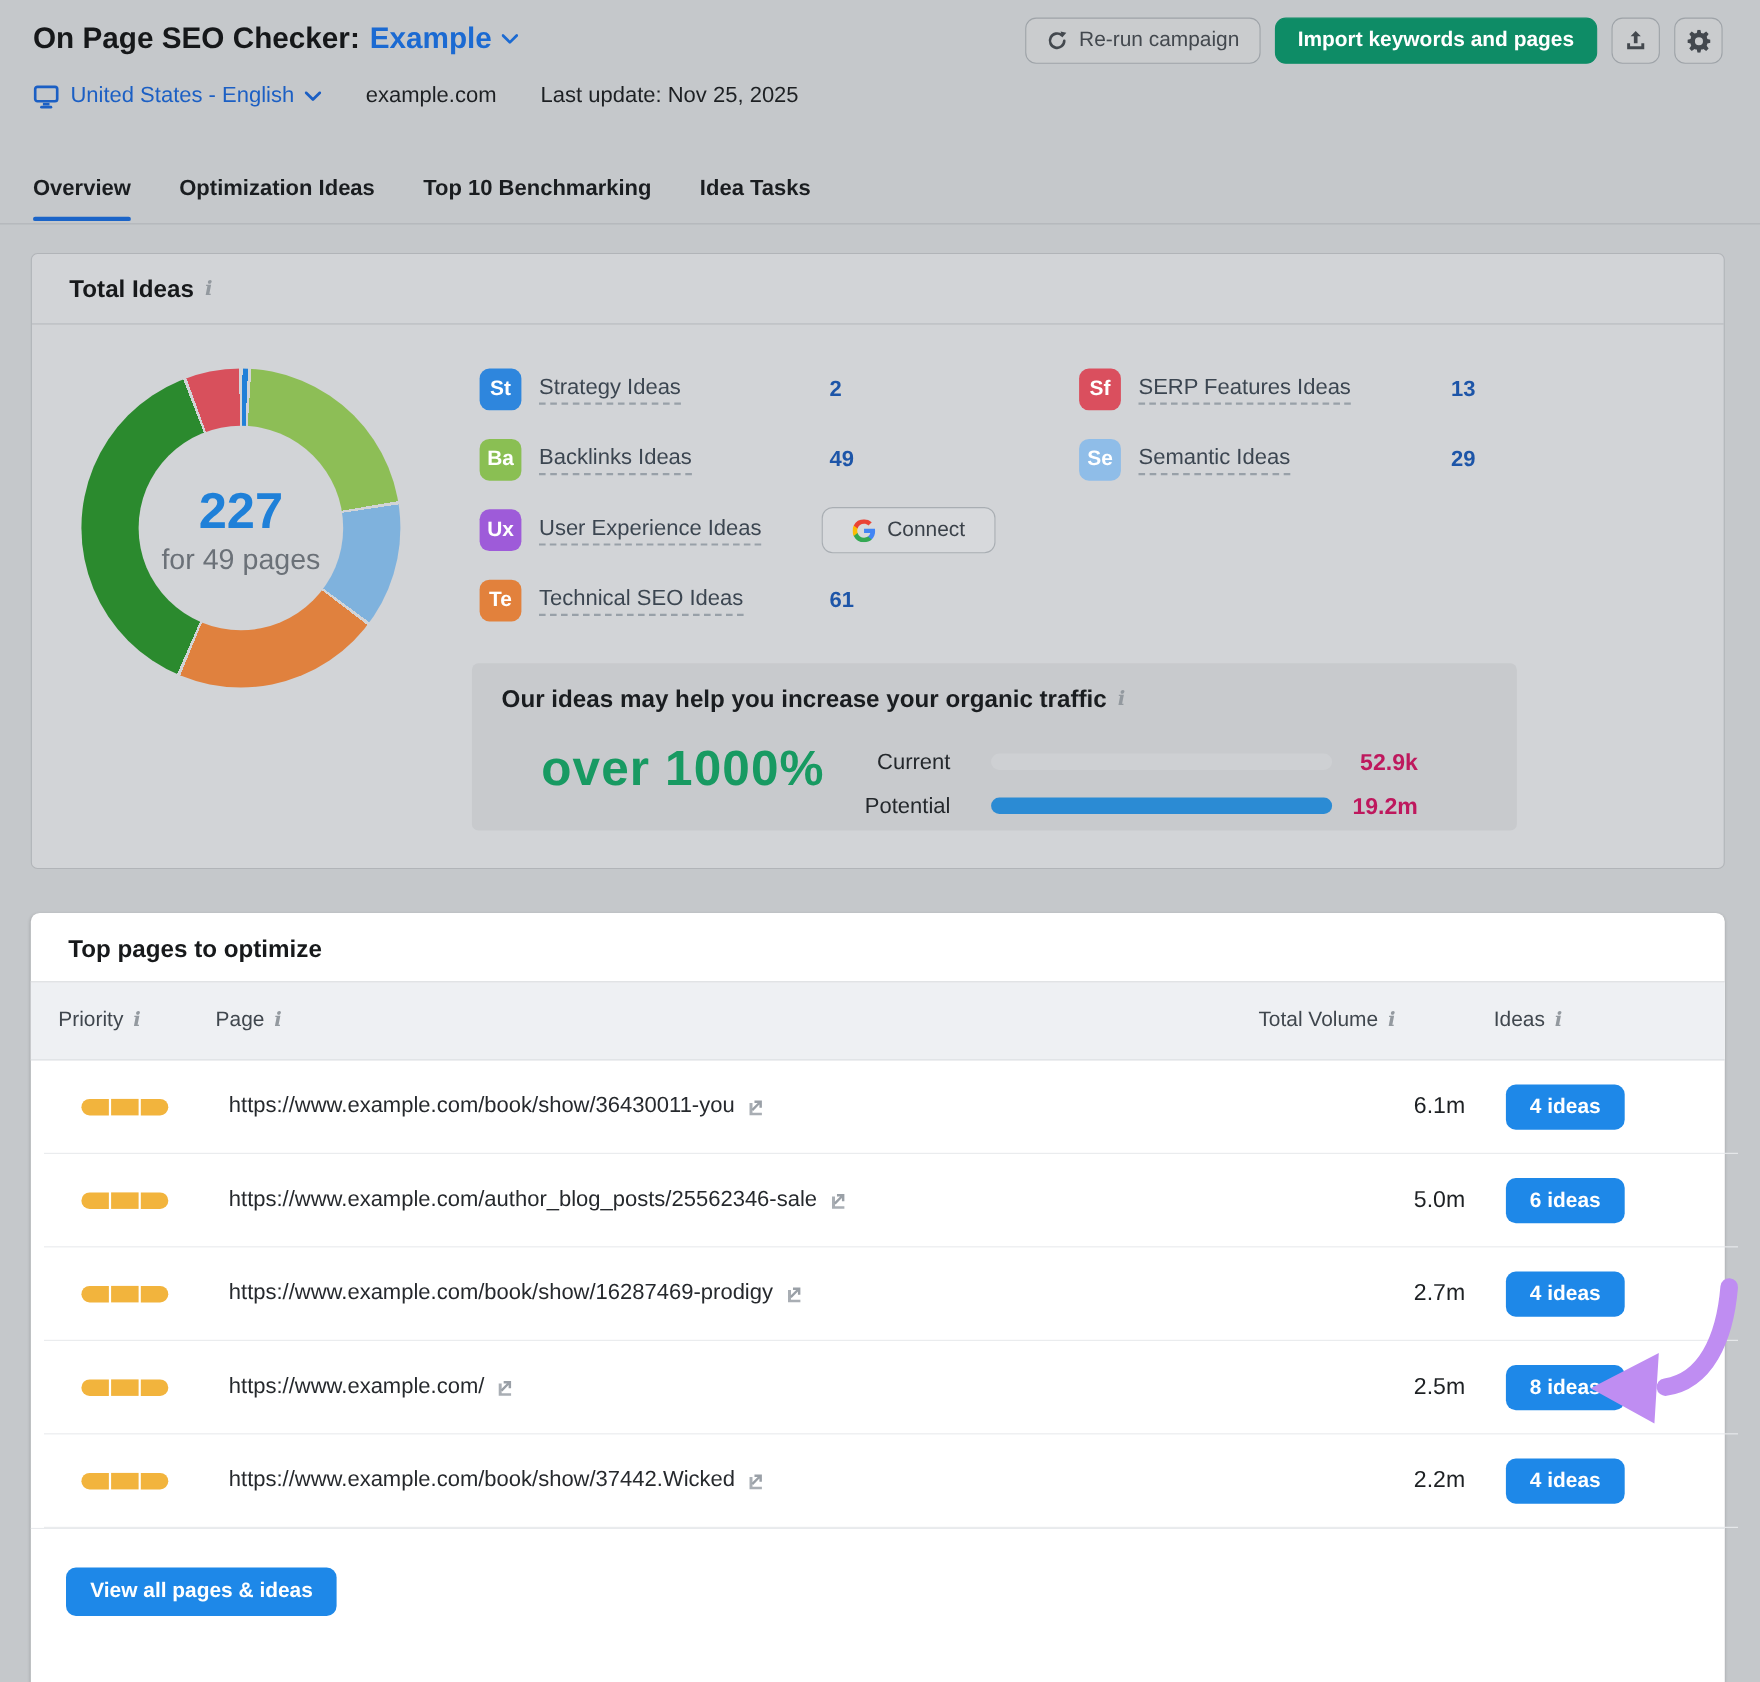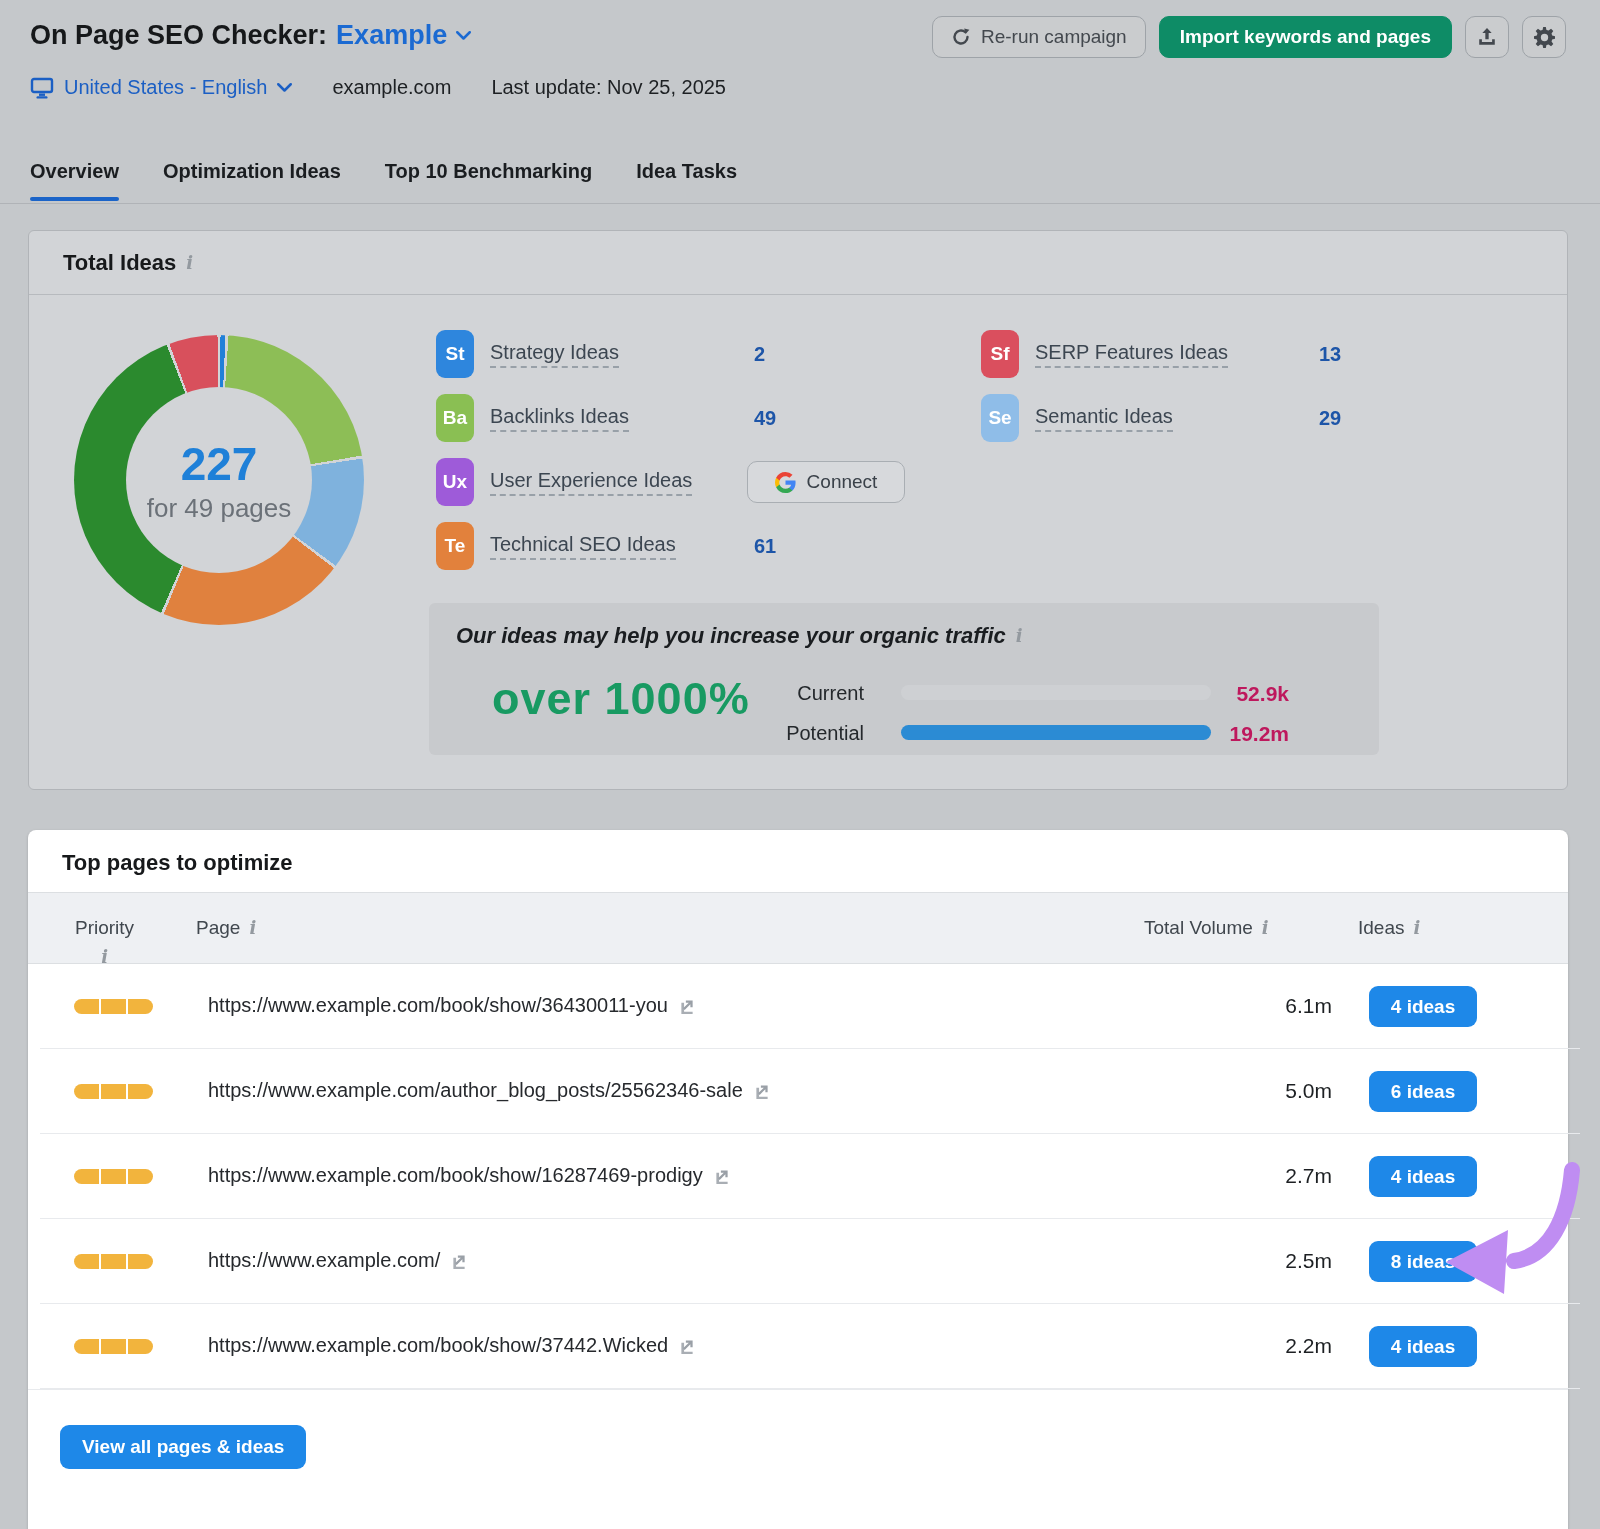--- a/index.html
+++ b/index.html
@@ -42,44 +42,44 @@
 
   .donut { left:45px; top:104px; width:290px; height:290px; border-radius:50%; }
   .donut-hole { position:absolute; left:52px; top:52px; width:186px; height:186px; border-radius:50%; background:#d2d4d7; display:flex; flex-direction:column; align-items:center; justify-content:center; }
   .donut-value { font-size:46px; font-weight:bold; color:#1f80d8; }
   .donut-caption { font-size:26px; color:#6b7178; margin-top:2px; }
 
   .idea-col { position:absolute; top:91px; width:540px; }
   .col-left { left:407px; }
   .col-right { left:952px; width:460px; }
   .idea-item { position:relative; height:64px; display:flex; align-items:center; }
-  .badge { width:38px; height:48px; border-radius:9px; color:#fff; font-size:19px; font-weight:bold; display:flex; align-items:center; justify-content:center; margin-right:16px; flex:0 0 38px; }
+  .badge { width:38px; height:38px; border-radius:9px; color:#fff; font-size:19px; font-weight:bold; display:flex; align-items:center; justify-content:center; margin-right:16px; flex:0 0 38px; }
   .idea-label { font-size:20px; color:#3c4651; border-bottom:2px dashed #98a0a8; padding-bottom:2px; cursor:pointer; }
   .idea-value { position:absolute; font-size:20px; font-weight:bold; color:var(--navy_number); }
   .col-left .idea-value { left:318px; }
   .col-right .idea-value { left:338px; }
   .connect-btn { position:absolute; left:311px; width:158px; height:42px; background:#d7d9dc; border:1px solid #a9aeb3; border-radius:10px; display:flex; align-items:center; justify-content:center; gap:11px; font-size:19px; color:#3a4149; cursor:pointer; }
 
   .traffic-box { left:400px; top:372px; width:950px; height:152px; background:#c8cacd; border-radius:6px; }
-  .traffic-title { position:absolute; left:27px; top:20px; font-size:22px; font-weight:bold; color:#1a1d20; display:flex; gap:10px; align-items:center;font-style:italic; }
+  .traffic-title { position:absolute; left:27px; top:20px; font-size:22px; font-weight:bold; color:#1a1d20; display:flex; gap:10px; align-items:center; }
   .traffic-big { position:absolute; left:27px; top:70px; font-size:45px; font-weight:bold; color:var(--green_text); letter-spacing:1px;margin-left:36px; }
   .t-label { position:absolute; left:340px; width:95px; text-align:right; font-size:20px; color:#24282c; }
   .t-bar { position:absolute; left:472px; width:310px; height:15px; border-radius:8px; }
   .t-bar.current { background:#ced0d3; }
   .t-bar.potential { background:var(--potential_bar); }
   .t-value { position:absolute; left:770px; width:90px; text-align:right; font-size:21px; color:#be185d;font-weight:bold; }
   .r1 { top:79px; } .r1b { top:82px; }
   .r2 { top:119px; } .r2b { top:122px; }
 
   
   .card2 { left:28px; top:830px; width:1540px; height:752px; background:#ffffff; border-radius:8px; box-shadow:0 1px 3px rgba(0,0,0,.18); }
   .card2-title { position:absolute; left:34px; top:20px; font-size:22px; font-weight:bold; color:#17191b; }
   .thead { position:absolute; left:0; top:62px; width:100%; height:72px; background:#eef0f3; border-top:1px solid #dcdfe2; border-bottom:1px solid #dcdfe2; font-size:19px; color:#40474e; }
   .thead span.h { position:absolute; top:24px; display:flex; gap:9px; align-items:center; }
-  .h-priority { left:47px;flex-direction:column; } .h-page { left:168px; } .h-volume { left:1116px; } .h-ideas { left:1330px; }
+  .h-priority { left:25px; } .h-page { left:168px; } .h-volume { left:1116px; } .h-ideas { left:1330px; }
   .trow { position:absolute; left:12px; width:100%; height:85px; border-bottom:1px solid #e8eaed; }
   .priority { position:absolute; left:34px; top:35px; display:flex; gap:2px; }
   .pseg { width:25px; height:15px; background:var(--amber); }
   .pseg:first-child { border-radius:8px 0 0 8px; }
   .pseg:last-child { border-radius:0 8px 8px 0; }
   .url { position:absolute; left:168px; top:30px; font-size:20px; color:#26292d; display:flex; align-items:center; gap:10px; }
   .ext { color:#9aa0a7; cursor:pointer; }
   .vol { position:absolute; left:1176px; top:30px; width:116px; text-align:right; font-size:21px; color:#1d2023; }
   .ideas-btn { position:absolute; left:1329px; top:22px; min-width:108px; height:41px; padding:0 16px; background:var(--accent_blue); color:#fff; font-weight:bold; font-size:19px; border:none; border-radius:9px; display:flex; align-items:center; justify-content:center; cursor:pointer; }
   .card2-footer { position:absolute; left:0; top:559px; width:100%; height:114px; border-top:1px solid #e8eaed; }

